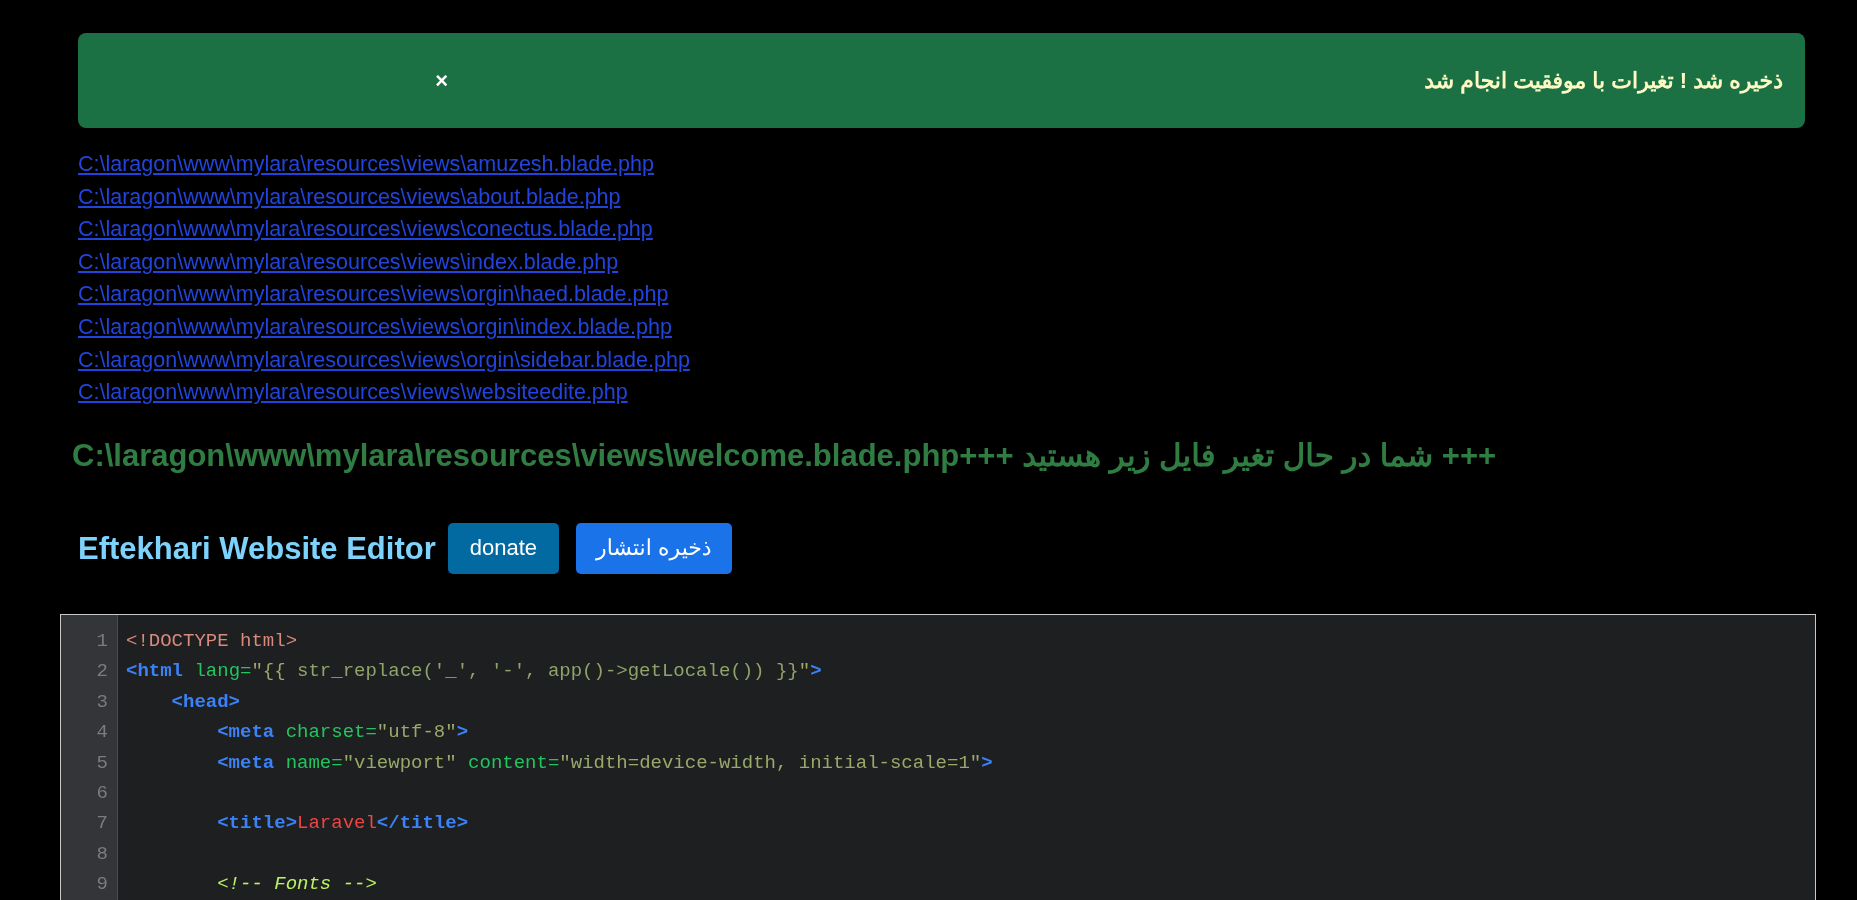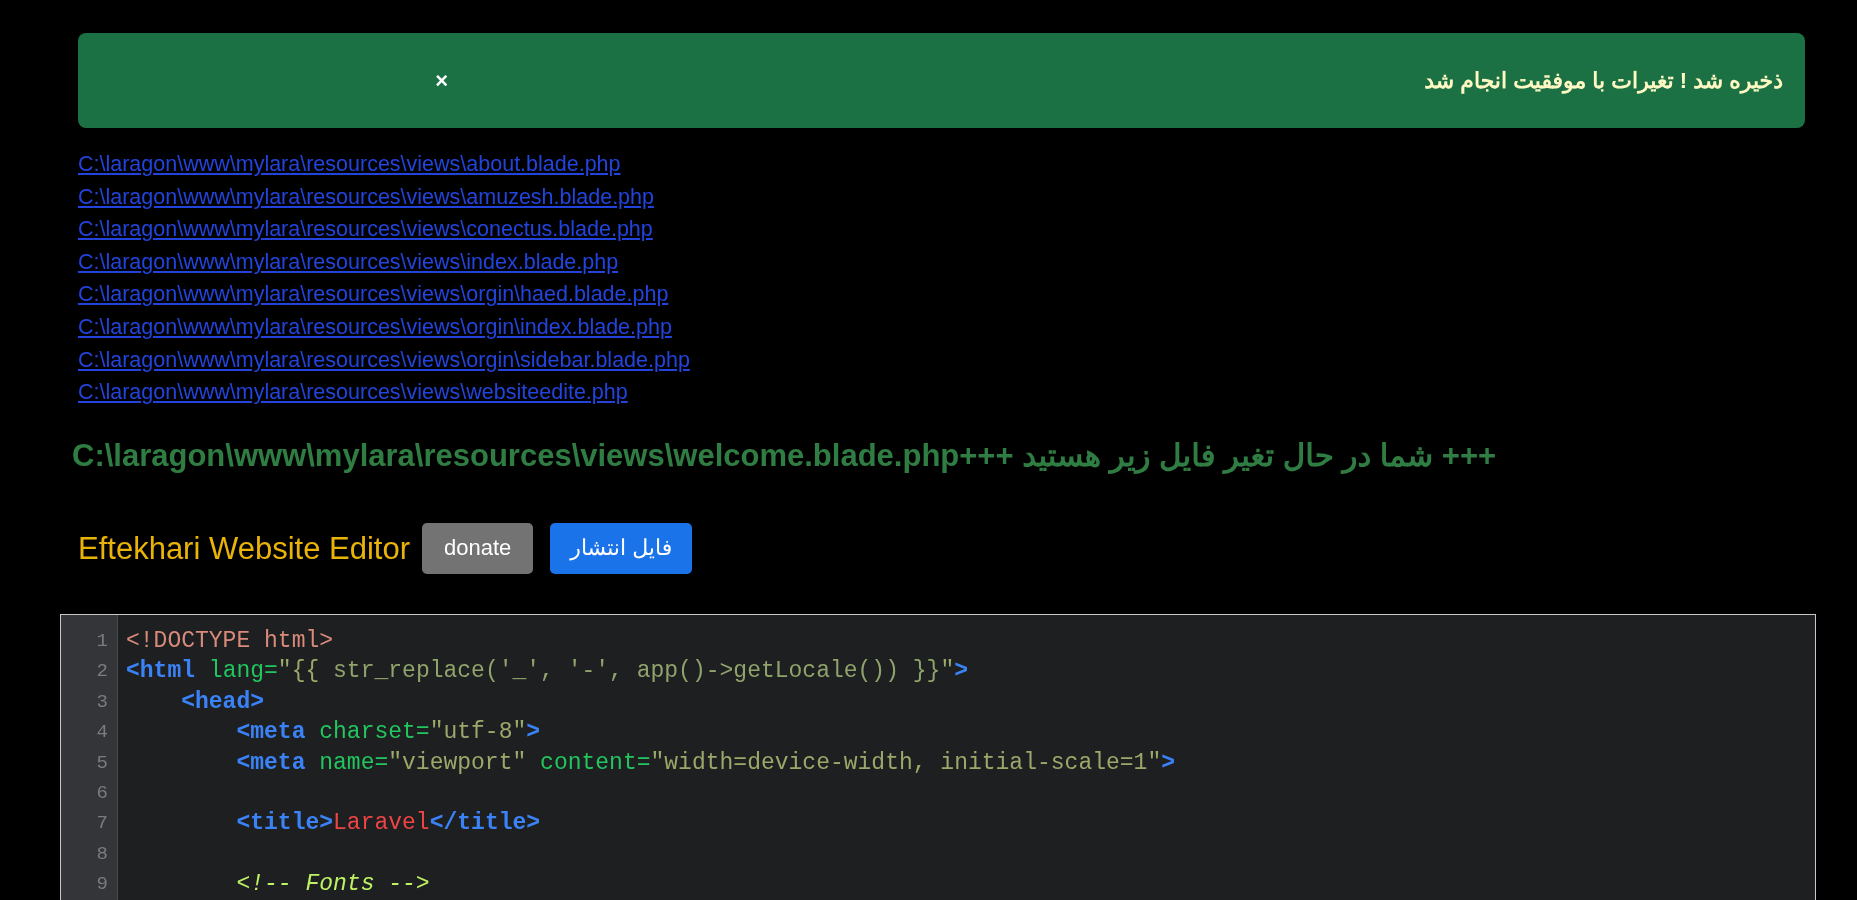--- a/index.html
+++ b/index.html
@@ -88,40 +88,40 @@
   
   .toolbar {
     position: absolute;
     left: 78px;
     top: 522px;
     display: flex;
     align-items: center;
     height: 52px;
   }
   .editor-title {
-    color: #eab308;
+    color: #7dd3fc;
     font-size: 31px;
-    font-weight: normal;
+    font-weight: bold;
     margin: 0 12px 0 0;
     white-space: nowrap;
     line-height: 1;
   }
   .btn {
     border: none;
     border-radius: 5px;
     cursor: pointer;
     color: #ffffff;
     font-family: "Liberation Sans", sans-serif;
     white-space: nowrap;
     display: inline-flex;
     align-items: center;
     justify-content: center;
   }
   .btn-donate {
-    background: #737373;
+    background: #0369a1;
     font-size: 22px;
     height: 51px;
     padding: 0 22px;
     margin-right: 17px;
   }
   .btn-publish {
     background: #1a73e8;
     font-size: 22px;
     height: 51px;
     padding: 0 20px;
@@ -159,21 +159,21 @@
     font-family: "Liberation Mono", monospace;
     font-size: 19px;
     line-height: 30.4px;
     text-align: right;
     padding-right: 9px;
   }
   .code {
     flex: 1 1 auto;
     padding: 11px 0 7px 8px;
     font-family: "Liberation Mono", monospace;
-    font-size: 23px;
+    font-size: 19px;
     line-height: 30.4px;
     white-space: pre;
     overflow: hidden;
     color: #c5c8c6;
   }
   .code-line { height: 30.4px; }
   .tok-tag      { color: #3b82f6; font-weight: bold; }
   .tok-doctype  { color: #d98a7b; }
   .tok-attr     { color: #22c55e; }
   .tok-str      { color: #9aa86a; }
@@ -183,36 +183,36 @@
 </style>
 </head>
 <body>
 
 <div class="alert">
   <span class="alert-text">ذخیره شد ! تغیرات با موفقیت انجام شد</span>
   <button class="alert-close">×</button>
 </div>
 
 <div class="file-list">
+    <a class="file-link" href="#">C:\laragon\www\mylara\resources\views\amuzesh.blade.php</a>
     <a class="file-link" href="#">C:\laragon\www\mylara\resources\views\about.blade.php</a>
-    <a class="file-link" href="#">C:\laragon\www\mylara\resources\views\amuzesh.blade.php</a>
     <a class="file-link" href="#">C:\laragon\www\mylara\resources\views\conectus.blade.php</a>
     <a class="file-link" href="#">C:\laragon\www\mylara\resources\views\index.blade.php</a>
     <a class="file-link" href="#">C:\laragon\www\mylara\resources\views\orgin\haed.blade.php</a>
     <a class="file-link" href="#">C:\laragon\www\mylara\resources\views\orgin\index.blade.php</a>
     <a class="file-link" href="#">C:\laragon\www\mylara\resources\views\orgin\sidebar.blade.php</a>
     <a class="file-link" href="#">C:\laragon\www\mylara\resources\views\websiteedite.php</a>
   </div>
 
 <div class="current-file">+++ شما در حال تغیر فایل زیر هستید +++C:\laragon\www\mylara\resources\views\welcome.blade.php</div>
 
 <div class="toolbar">
   <h2 class="editor-title">Eftekhari Website Editor</h2>
   <button class="btn btn-donate">donate</button>
-  <button class="btn btn-publish">فایل انتشار</button>
+  <button class="btn btn-publish">ذخیره انتشار</button>
 </div>
 
 <div class="editor">
   <div class="editor-inner">
     <div class="gutter">
         <div class="gutter-num">1</div>
         <div class="gutter-num">2</div>
         <div class="gutter-num">3</div>
         <div class="gutter-num">4</div>
         <div class="gutter-num">5</div>

